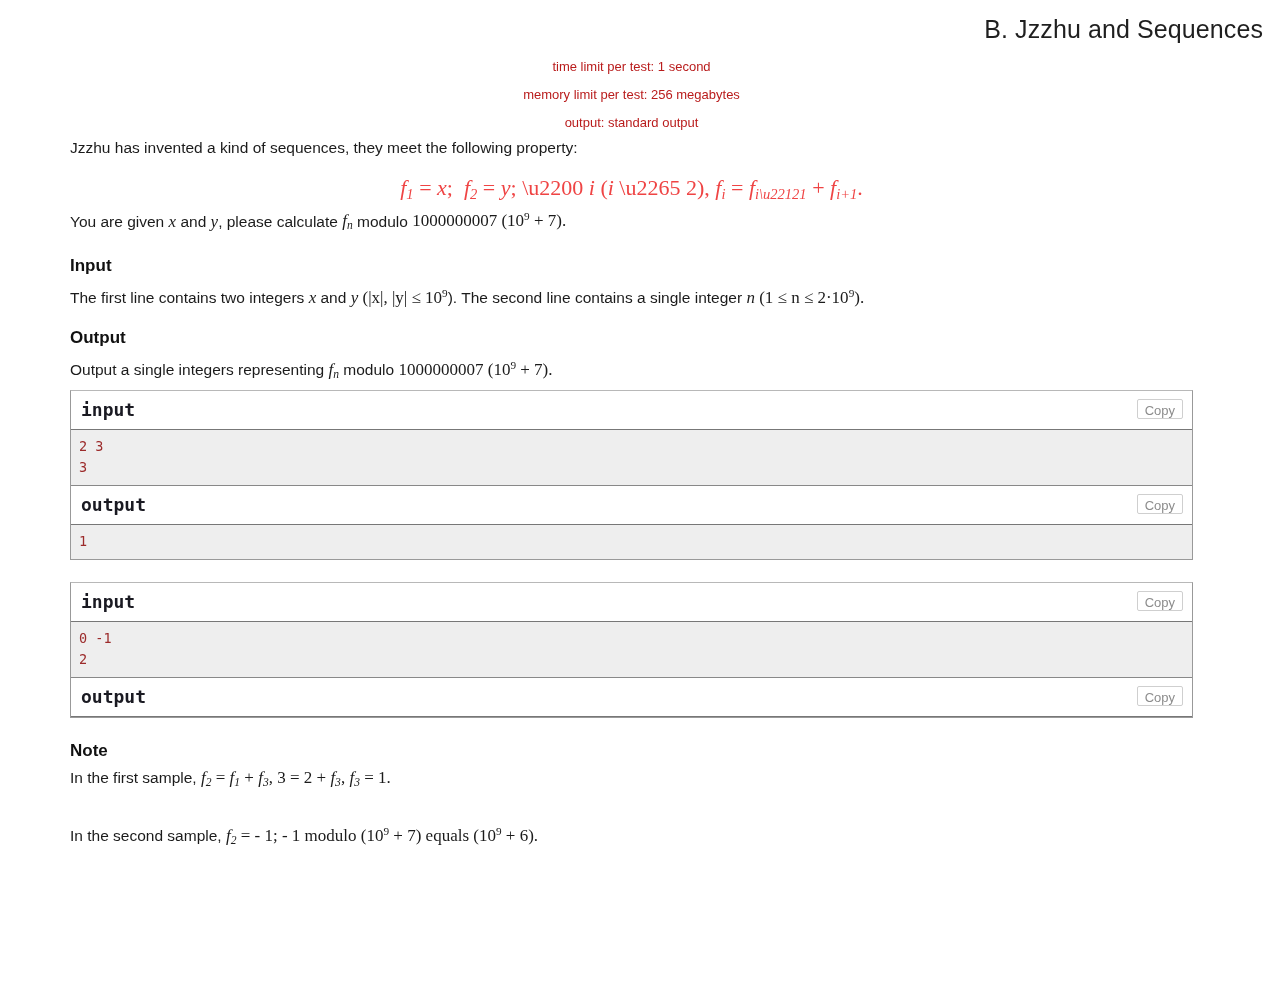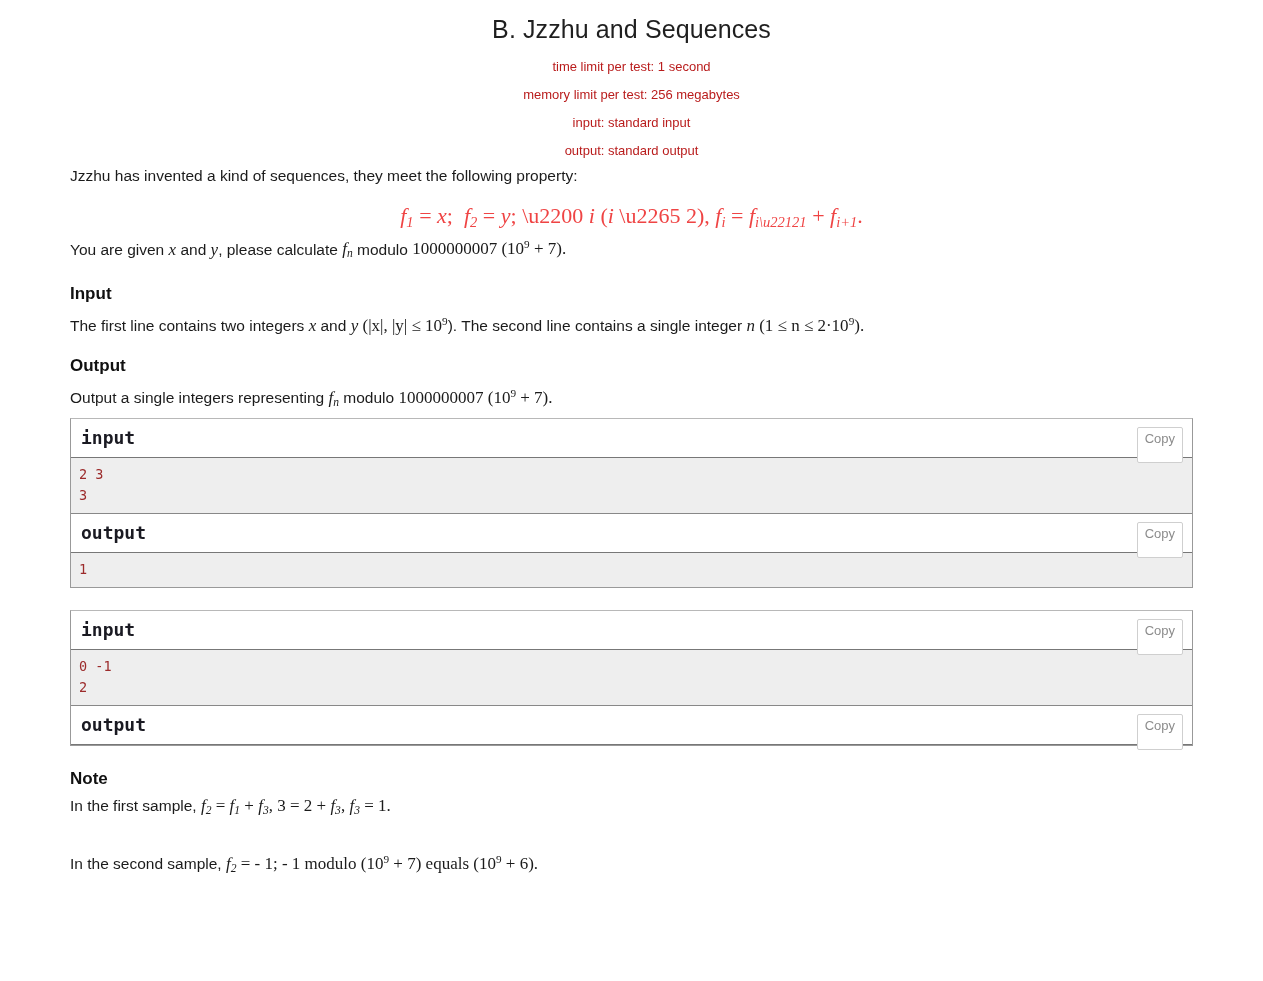--- a/index.html
+++ b/index.html
@@ -27,20 +27,21 @@
     text-align: center;
     padding-top: 14px;
   }
   .title {
     font-size: 25px;
     font-weight: 400;
     color: #1f1f1f;
     line-height: 1.25;
     margin: 0 0 8px 0;
     letter-spacing: 0.1px;
+    text-align: right;
   }
   .limits {
     font-size: 13px;
     color: #b91c1c;
     line-height: 28px;
   }
   .limits div { white-space: nowrap; }
 
   
   .content {
@@ -128,21 +129,21 @@
   .copy-btn {
     position: absolute;
     right: 9px;
     top: 8px;
     border: 1px solid #cfcfcf;
     background: #ffffff;
     color: #8c8c8c;
     font-family: "Liberation Sans", sans-serif;
     font-size: 13px;
     line-height: 15px;
-    padding: 3px 7px 16px 7px;
+    padding: 3px 7px 0 7px;
     border-radius: 2px;
     cursor: pointer;
   }
   .io-body {
     background: #eeeeee;
     border-bottom: 1px solid #888888;
     padding: 6px 10px 7px 8px;
     font-family: "DejaVu Sans Mono", "Liberation Mono", monospace;
     font-size: 13.5px;
     line-height: 21px;
@@ -157,21 +158,20 @@
 </head>
 <body>
 
 <div class="page">
 
   <div class="problem-header">
     <div class="title">B. Jzzhu and Sequences</div>
     <div class="limits">
       <div>time limit per test: 1 second</div>
       <div>memory limit per test: 256 megabytes</div>
-      <div>input: standard input</div>
       <div>output: standard output</div>
     </div>
   </div>
 
   <div class="content">
 
     <div class="para">Jzzhu has invented a kind of sequences, they meet the following property:</div>
 
     <div class="formula-block">
       <span class="display-formula">

